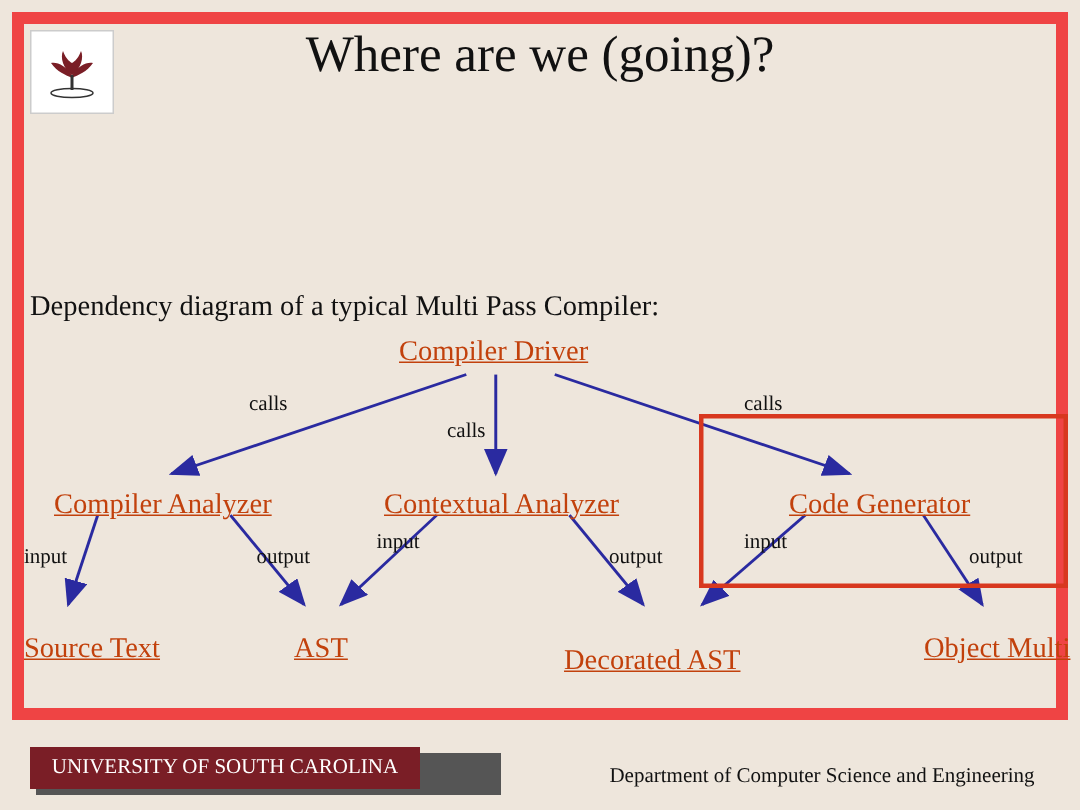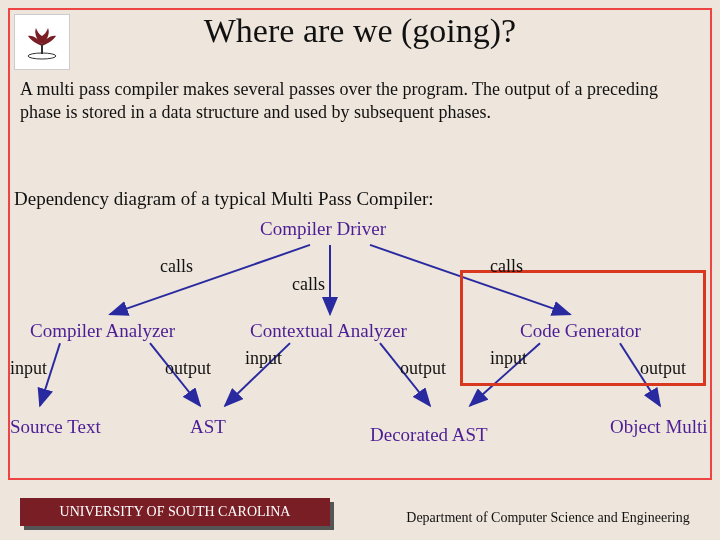--- a/index.html
+++ b/index.html
@@ -6,21 +6,21 @@
   body {
     width: 720px; height: 540px;
     background: #eee6dc;
     font-family: "Times New Roman", serif;
     position: relative;
     overflow: hidden;
   }
   .slide {
     position: absolute;
     left: 8px; right: 8px; top: 8px; bottom: 60px;
-    border: 2px solid #ef4444;
+    border: 8px solid #ef4444;
     background: #eee6dc;
   }
   .logo {
     position: absolute;
     left: 4px; top: 4px;
     width: 56px; height: 56px;
     background: #fff;
     border: 1px solid #ccc;
     display: flex; flex-direction: column;
     align-items: center; justify-content: center;
@@ -46,26 +46,27 @@
     font-size: 19px;
     color: #111;
   }
   .diagram {
     position: absolute;
     left: 0; right: 0; top: 208px; bottom: 0;
   }
   .node {
     position: absolute;
     font-size: 19px;
-    color: #4c1d95;
+    color: #c2410c;
     white-space: nowrap;
+    text-decoration: underline;
   }
   .label-calls, .label-io {
     position: absolute;
-    font-size: 18px;
+    font-size: 14px;
     color: #111;
     font-style: normal;
   }
   .italic { }
   .highlight-box {
     position: absolute;
     border: 3px solid #d8381f;
   }
   svg.arrows {
     position: absolute;
@@ -78,21 +79,21 @@
     left: 20px; bottom: 14px;
   }
   .footer-left .shadow {
     position: absolute;
     left: 4px; top: 4px;
     width: 310px; height: 28px;
     background: #555;
   }
   .footer-left .bar {
     position: relative;
-    width: 310px; height: 28px;
+    width: 260px; height: 28px;
     background: #7a1e26;
     color: #fff;
     font-size: 14px;
     display: flex; align-items: center; justify-content: center;
   }
   .footer-right {
     position: absolute;
     right: 12px; bottom: 14px;
     width: 320px;
     text-align: center;
@@ -110,21 +111,20 @@
     <svg viewBox="0 0 40 40">
       <path d="M20 22 C14 18 12 10 14 6 C16 12 20 14 20 14 C20 14 24 12 26 6 C28 10 26 18 20 22 Z" fill="#7a1e26"></path>
       <path d="M6 14 C10 13 16 16 20 22 C24 16 30 13 34 14 C30 20 24 22 20 24 C16 22 10 20 6 14 Z" fill="#7a1e26"></path>
       <rect x="19" y="22" width="2" height="10" fill="#333"></rect>
       <ellipse cx="20" cy="34" rx="14" ry="3" fill="none" stroke="#333" stroke-width="1"></ellipse>
     </svg>
   </div>
 
   <div class="title">Where are we (going)?</div>
 
-  <div class="body-text">A multi pass compiler makes several passes over the program. The output of a preceding phase is stored in a data structure and used by subsequent phases.</div>
 
   <div class="dep-heading">Dependency diagram of a typical Multi Pass Compiler:</div>
 
   <div class="diagram">
 
     <svg class="arrows" viewBox="0 0 700 270" preserveAspectRatio="none">
       <defs>
         <marker id="ah" markerWidth="10" markerHeight="8" refX="9" refY="4" orient="auto">
           <path d="M0,0 L10,4 L0,8 Z" fill="#2a2aa0"></path>
         </marker>

